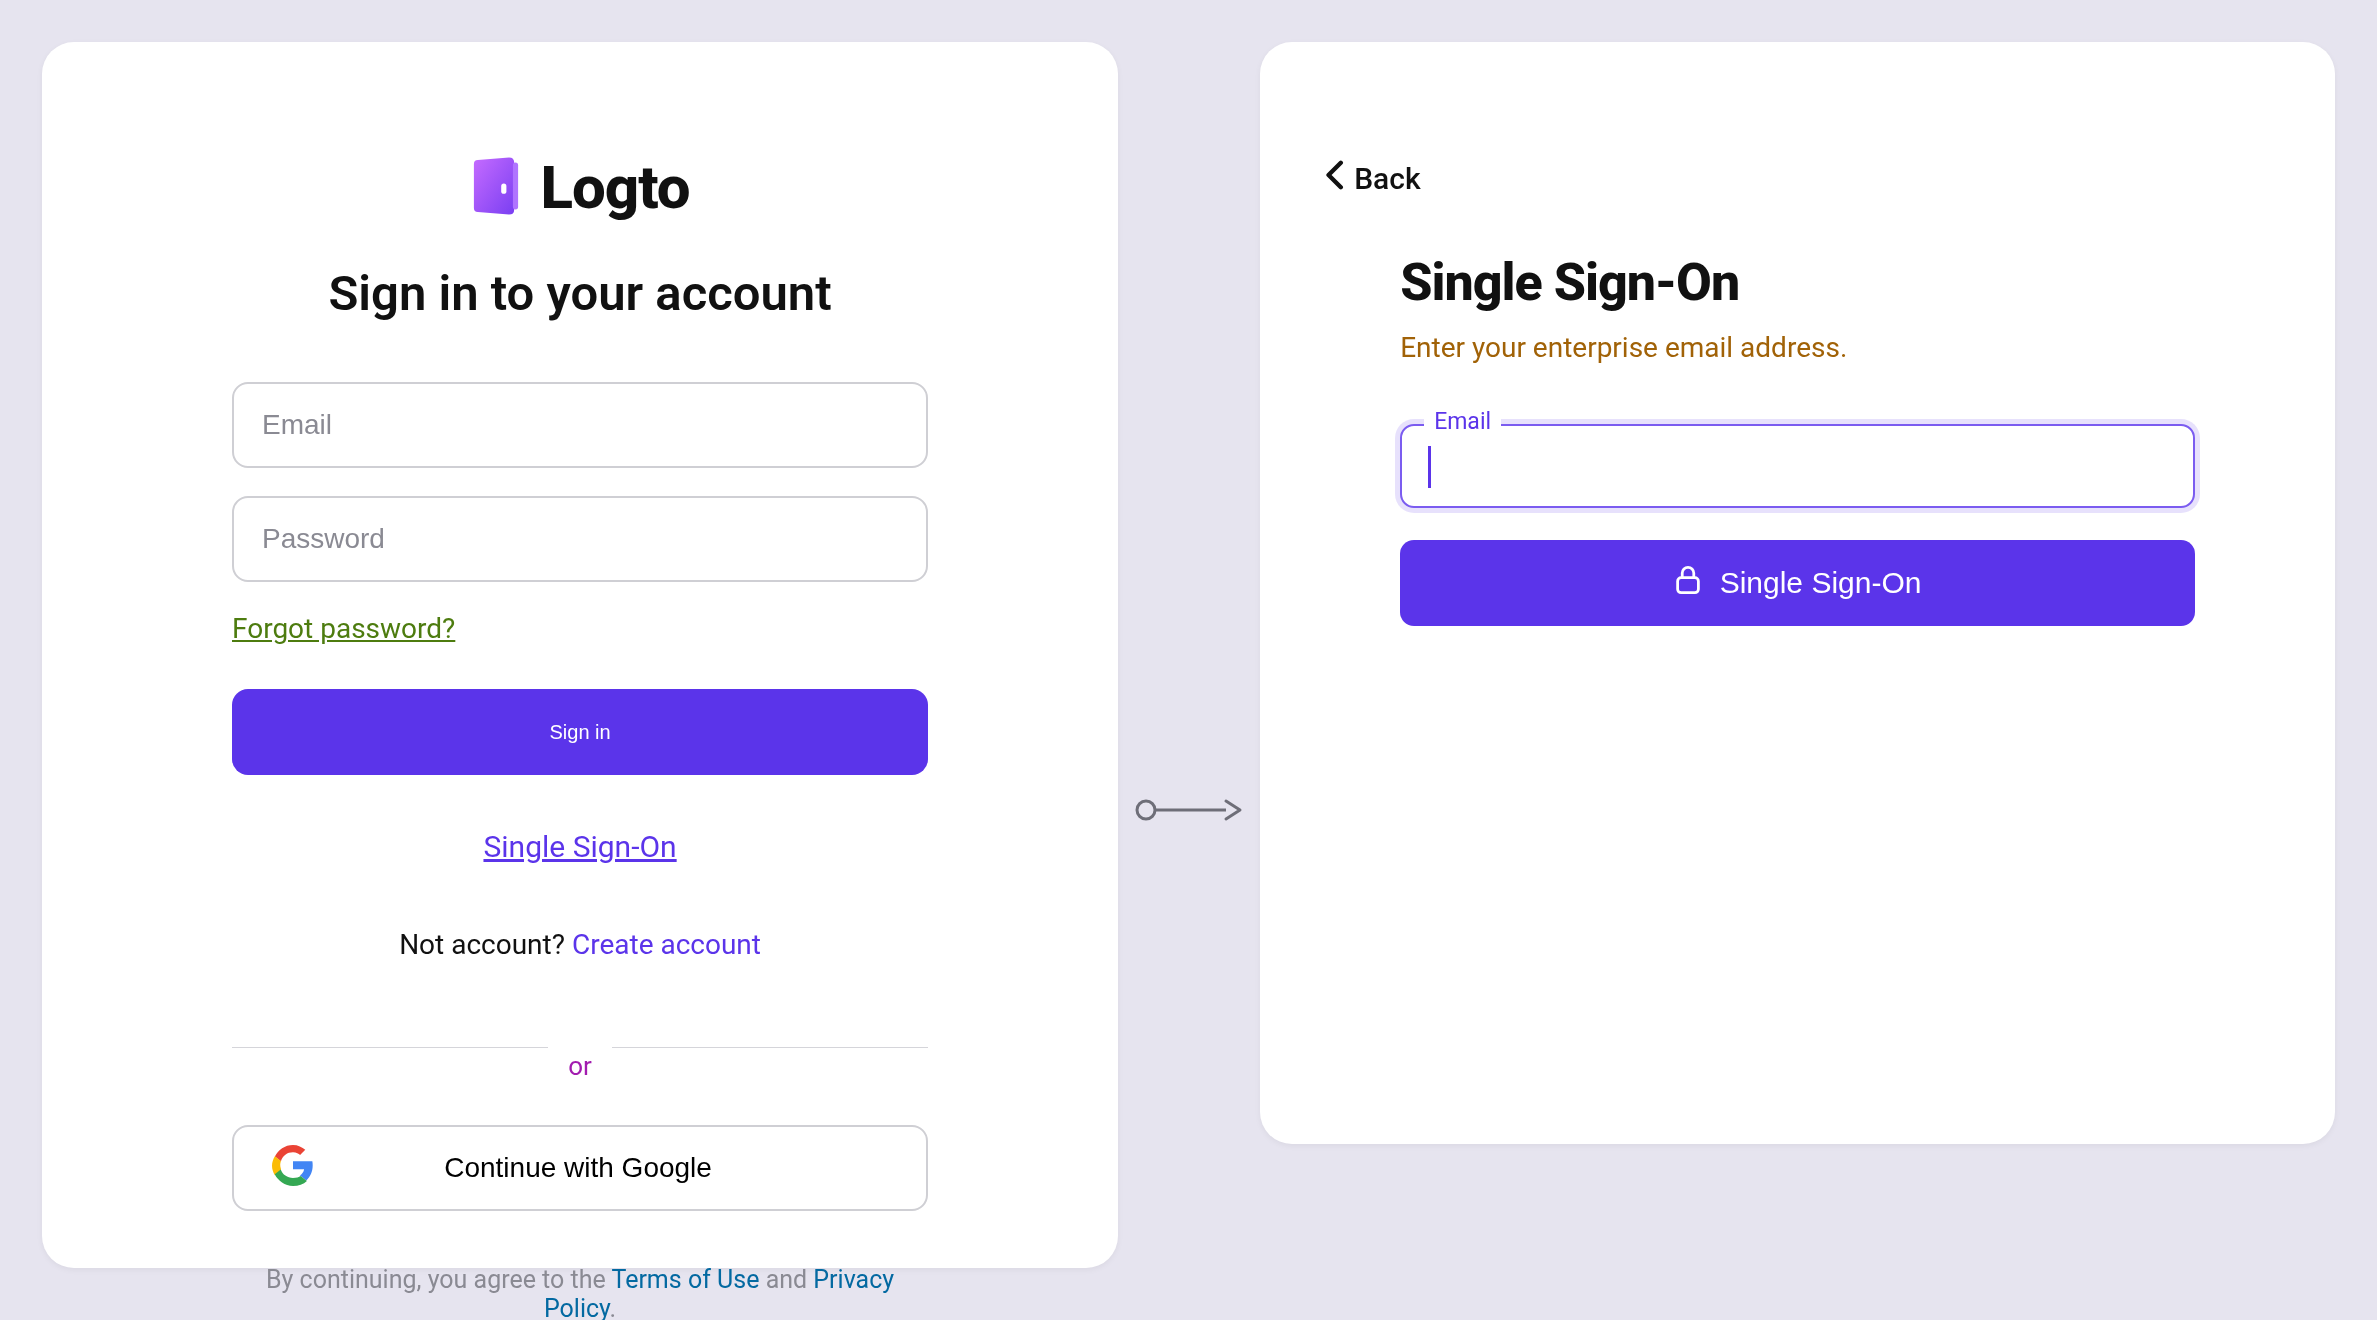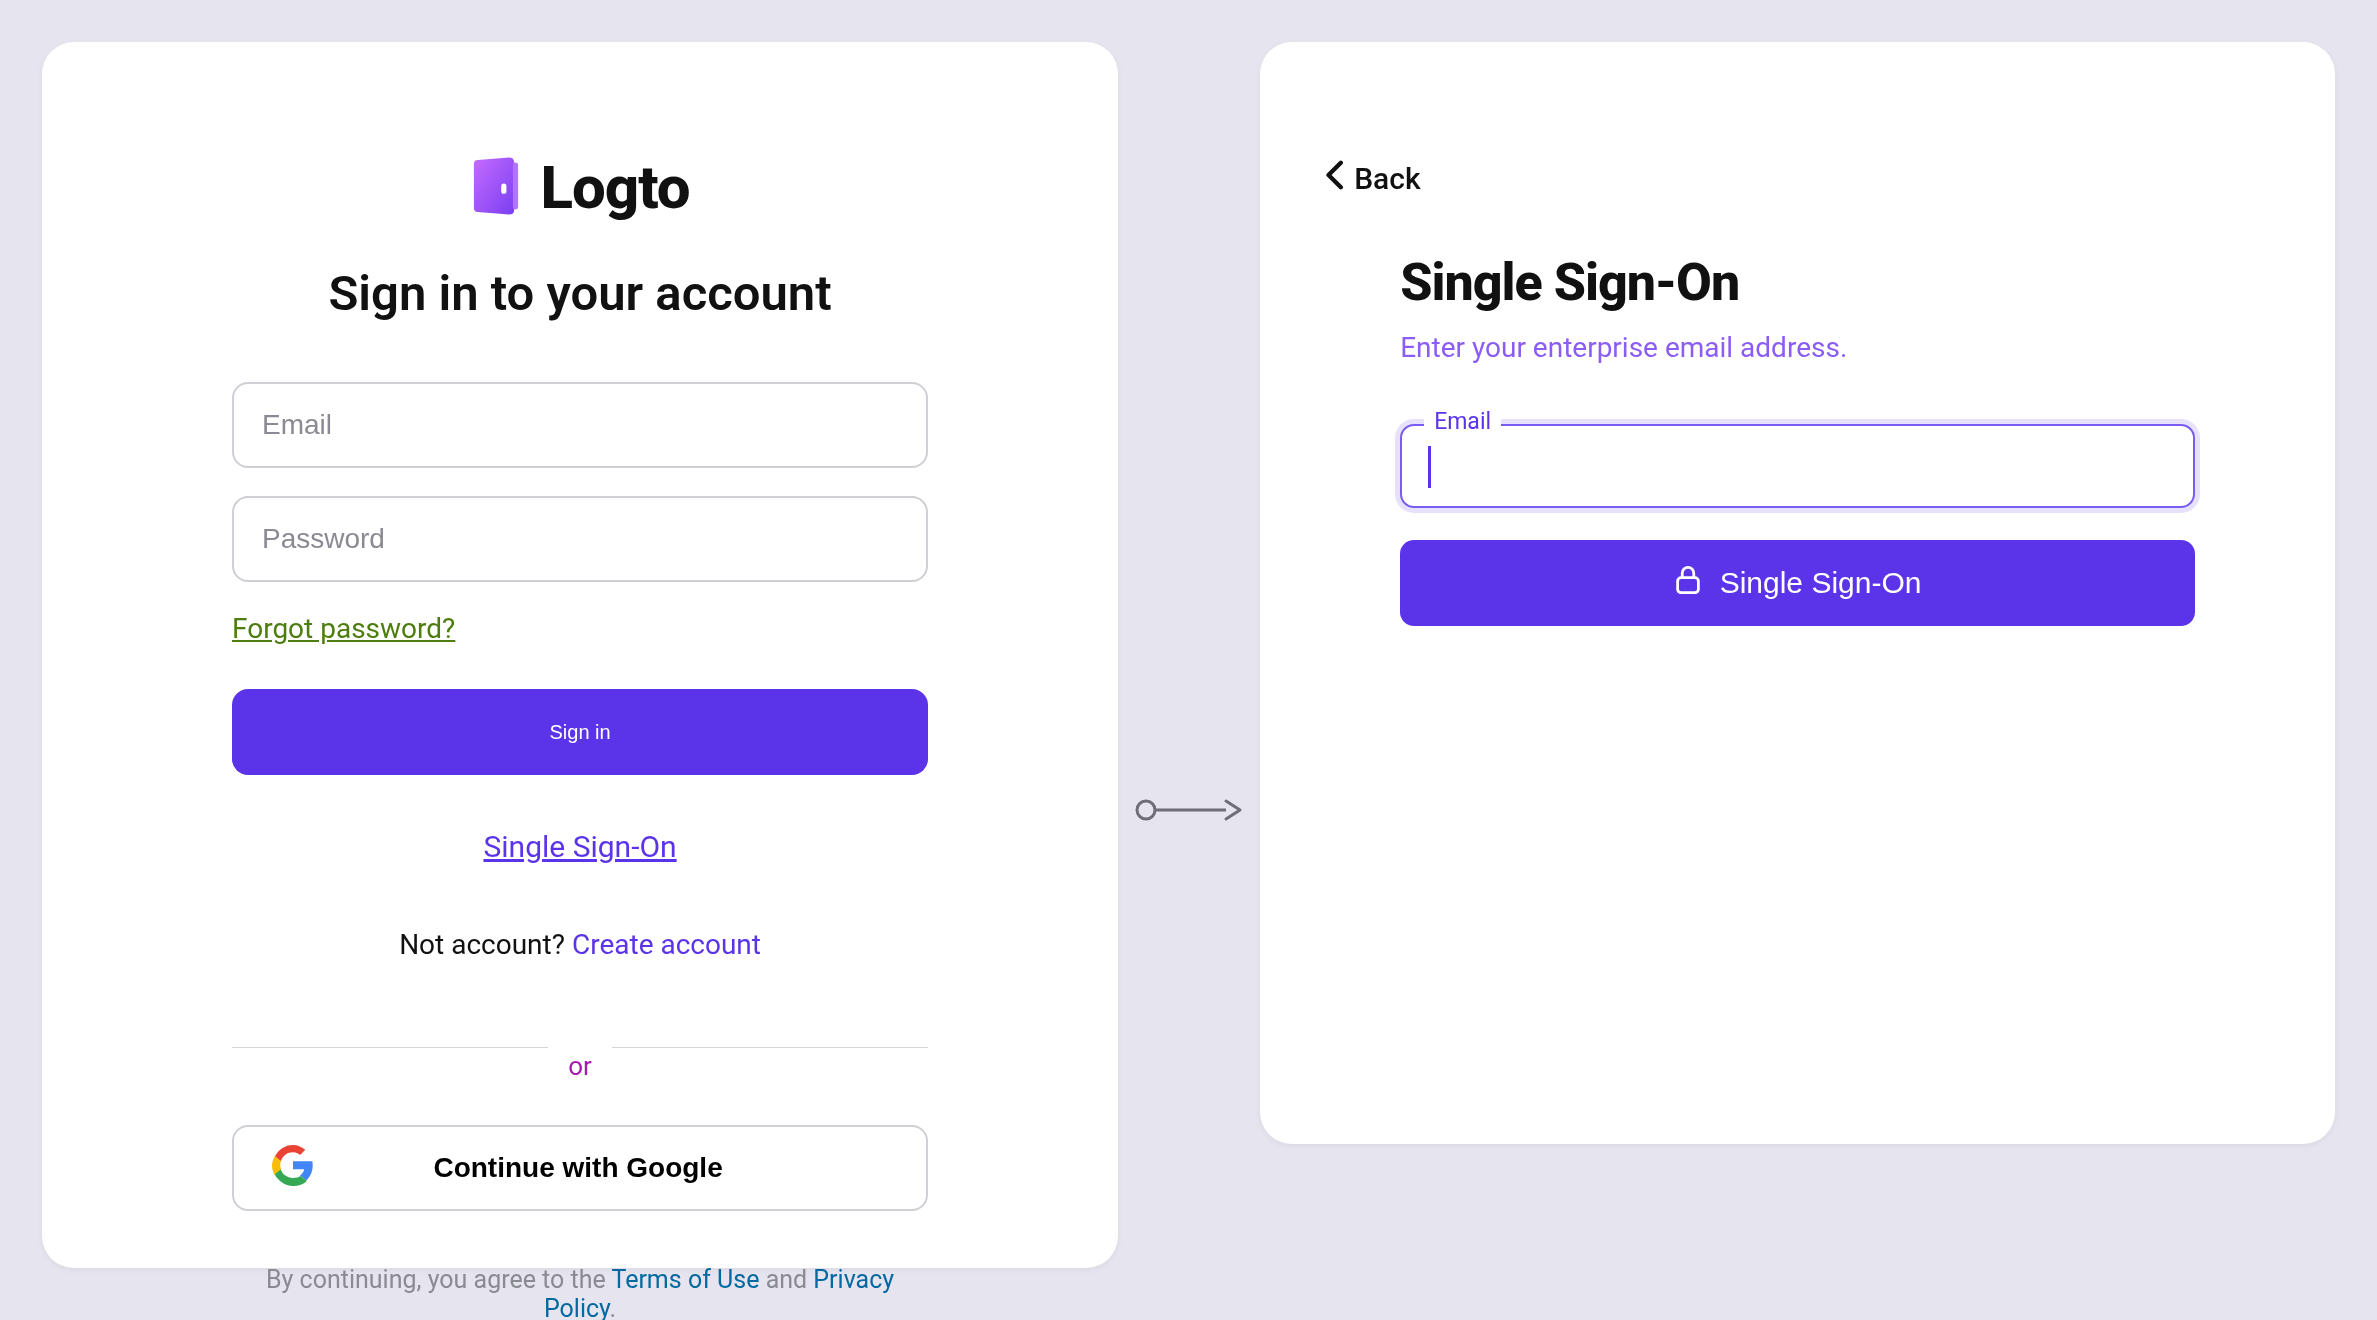--- a/index.html
+++ b/index.html
@@ -46,36 +46,36 @@
   }
   .sso-link { display: block; text-align: center; font-size: 30px; color: #5b34ea; margin-top: 54px; }
   .create-line { text-align: center; margin-top: 64px; font-size: 28px; }
   .create-line a { color: #5b34ea; text-decoration: none; }
   .divider { display: flex; align-items: center; margin-top: 52px; gap: 20px; }
   .divider hr { flex: 1; border: none; border-top: 1.5px solid #d5d5da; }
   .divider span { font-size: 26px; color: #a21caf; margin-top: 38px; }
   .social-btn {
     width: 100%; height: 86px;
     border: 2px solid #cfcfd4; border-radius: 16px;
-    background: #fff; font-size: 28px; font-weight: 700;
+    background: #fff; font-size: 28px; font-weight: 400;
     display: flex; align-items: center; cursor: pointer;
     margin-top: 44px; padding: 0 38px;
   }
   .social-btn .glabel { flex: 1; text-align: center; margin-left: -46px; }
   .legal { text-align: center; font-size: 25px; color: #8a8a93; margin-top: 54px; }
   .legal b { color: #0369a1; font-weight: 400; }
 
   
   .back {
     position: absolute; top: 118px; left: 64px;
     display: flex; gap: 10px; align-items: center;
     font-size: 30px; font-weight: 500; cursor: pointer;
   }
   .sso-title { font-size: 52px; font-weight: 800; letter-spacing: -1px; margin-top: 100px; }
-  .sso-sub   { font-size: 28px; color: #8b5cf6; margin-top: 18px; }
+  .sso-sub   { font-size: 28px; color: #a16207; margin-top: 18px; }
   .float-wrap { position: relative; margin-top: 60px; }
   .float-label {
     position: absolute; top: -16px; left: 24px;
     background: #fff; padding: 0 10px;
     font-size: 23px; color: #5b34ea;
   }
   .float-input {
     width: 100%; height: 84px;
     border: 2.5px solid #7b5cf0; border-radius: 14px;
     box-shadow: 0 0 0 5px rgba(91,52,234,.15);

